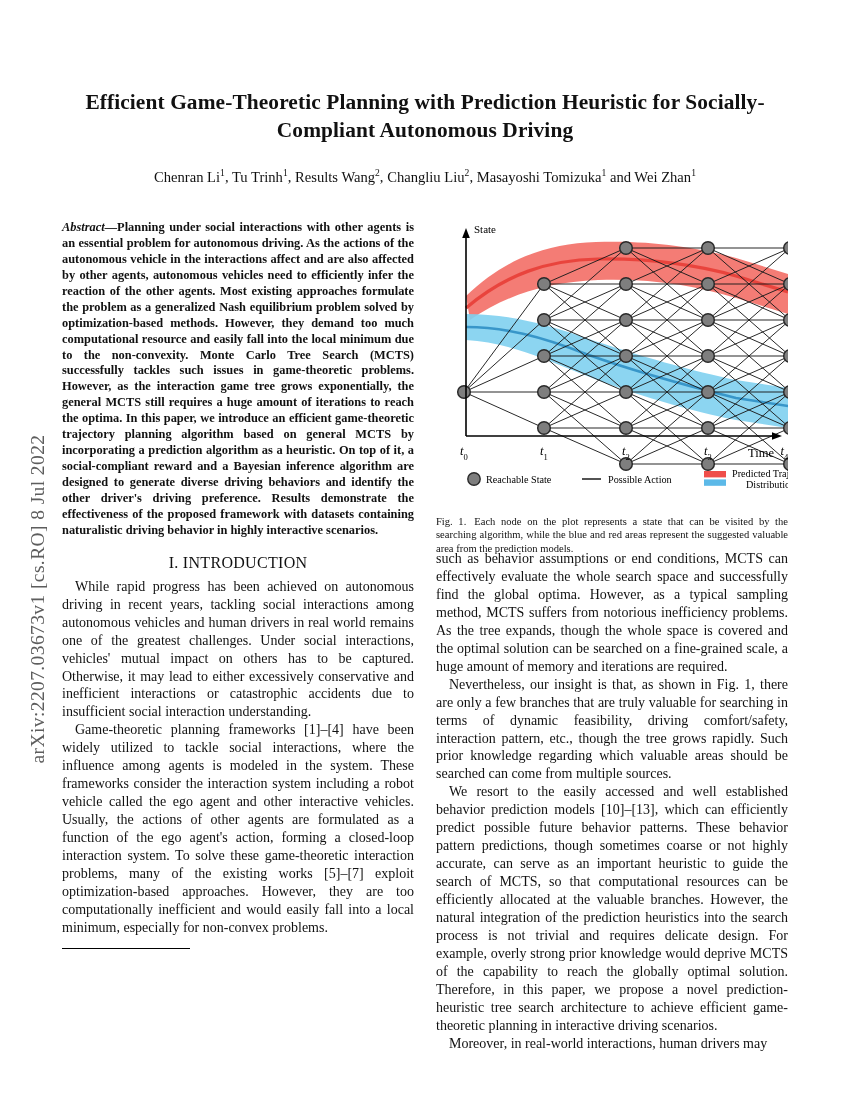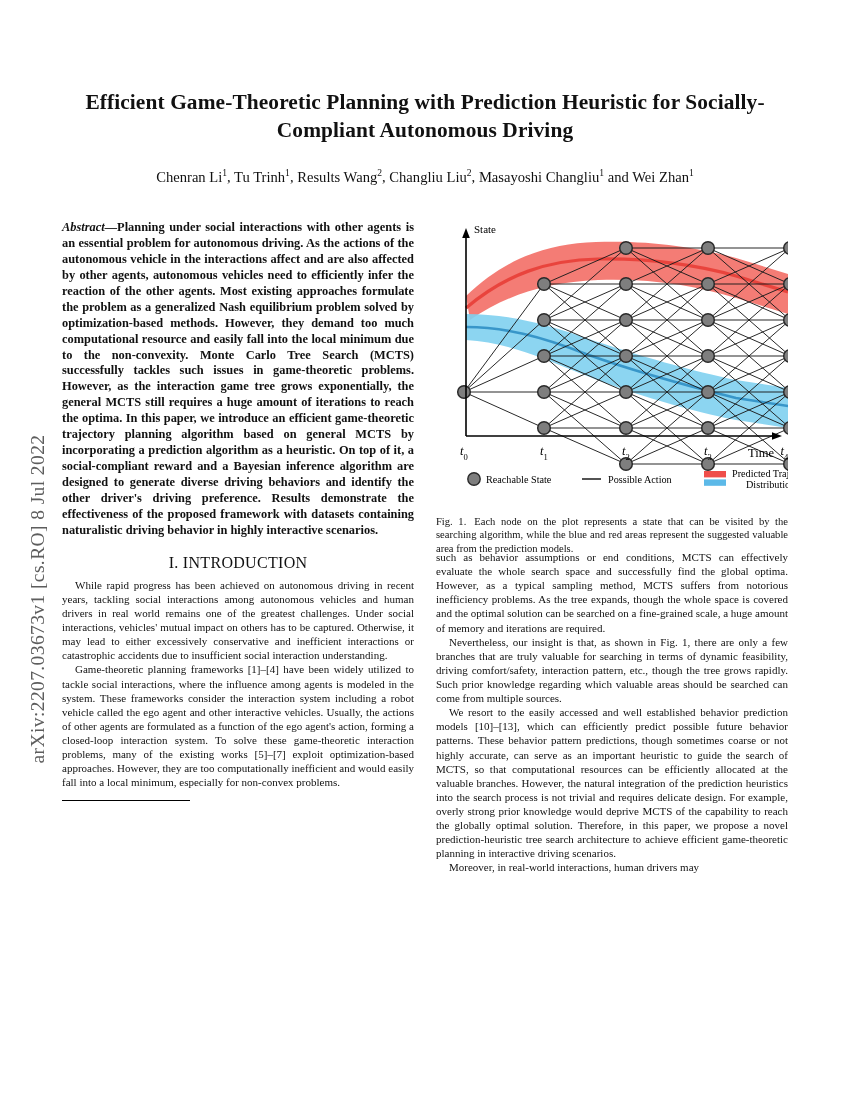--- a/index.html
+++ b/index.html
@@ -70,21 +70,21 @@
   .col {
     position: absolute;
     top: 0;
     width: 352px;
   }
   #col-left  { left: 0; }
   #col-right { left: 374px; }
 
   p {
     margin: 0;
-    font-size: 11px;
+    font-size: 14px;
     line-height: 1.283;
     text-align: justify;
     text-justify: inter-word;
     hyphens: none;
   }
   p.indent { text-indent: 13px; }
 
   #abstract {
     font-weight: bold;
     text-align: justify;
@@ -148,21 +148,21 @@
 </head>
 <body>
 
 <div id="arxiv-stamp">arXiv:2207.03673v1  [cs.RO]  8 Jul 2022</div>
 
 <div id="page">
 
   <div id="title-block">
     <h1 id="paper-title">Efficient Game-Theoretic Planning with Prediction Heuristic for Socially-Compliant Autonomous Driving</h1>
     <div id="authors">
-      <span>Chenran Li</span><span class="sup">1</span><span>, Tu Trinh</span><span class="sup">1</span><span>, Results Wang</span><span class="sup">2</span><span>, Changliu Liu</span><span class="sup">2</span><span>, Masayoshi Changliu</span><span class="sup">1</span><span> and Wei Zhan</span><span class="sup">1</span>
+      <span>Chenran Li</span><span class="sup">1</span><span>, Tu Trinh</span><span class="sup">1</span><span>, Results Wang</span><span class="sup">2</span><span>, Changliu Liu</span><span class="sup">2</span><span>, Masayoshi Tomizuka</span><span class="sup">1</span><span> and Wei Zhan</span><span class="sup">1</span>
     </div>
   </div>
 
   <div id="columns">
 
     <div class="col" id="col-left">
 
       <p id="abstract"><span class="lead">Abstract—</span><span>Planning under social interactions with other agents is an essential problem for autonomous driving. As the actions of the autonomous vehicle in the interactions affect and are also affected by other agents, autonomous vehicles need to efficiently infer the reaction of the other agents. Most existing approaches formulate the problem as a generalized Nash equilibrium problem solved by optimization-based methods. However, they demand too much computational resource and easily fall into the local minimum due to the non-convexity. Monte Carlo Tree Search (MCTS) successfully tackles such issues in game-theoretic problems. However, as the interaction game tree grows exponentially, the general MCTS still requires a huge amount of iterations to reach the optima. In this paper, we introduce an efficient game-theoretic trajectory planning algorithm based on general MCTS by incorporating a prediction algorithm as a heuristic. On top of it, a social-compliant reward and a Bayesian inference algorithm are designed to generate diverse driving behaviors and identify the other driver's driving preference. Results demonstrate the effectiveness of the proposed framework with datasets containing naturalistic driving behavior in highly interactive scenarios.</span></p>
 
       <h2 class="section-head">I. INTRODUCTION</h2>

